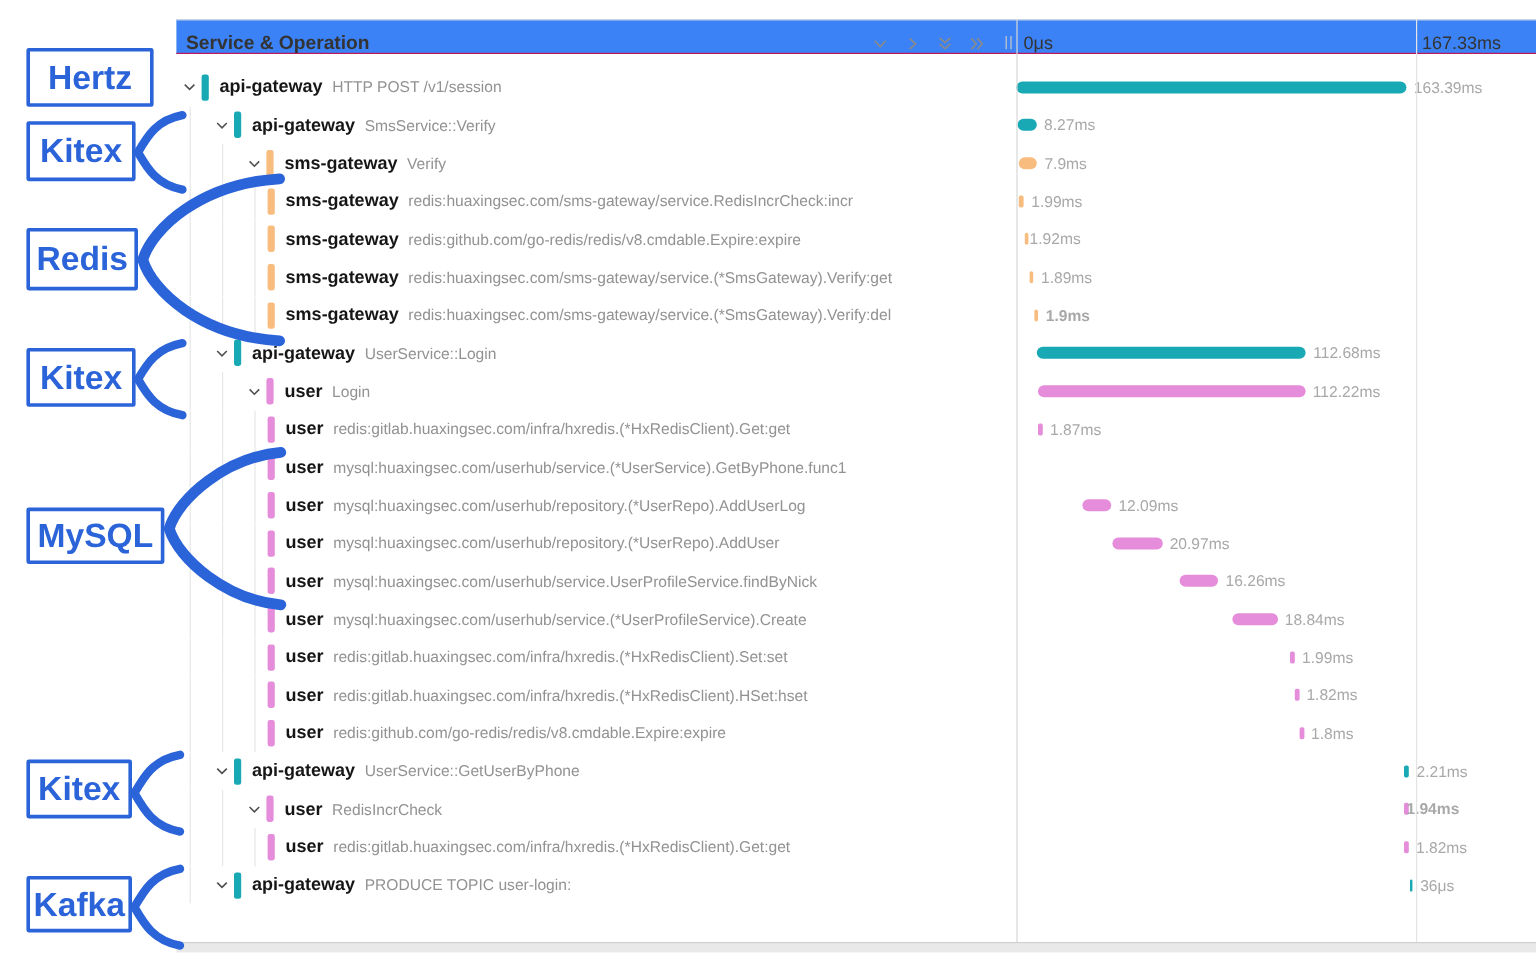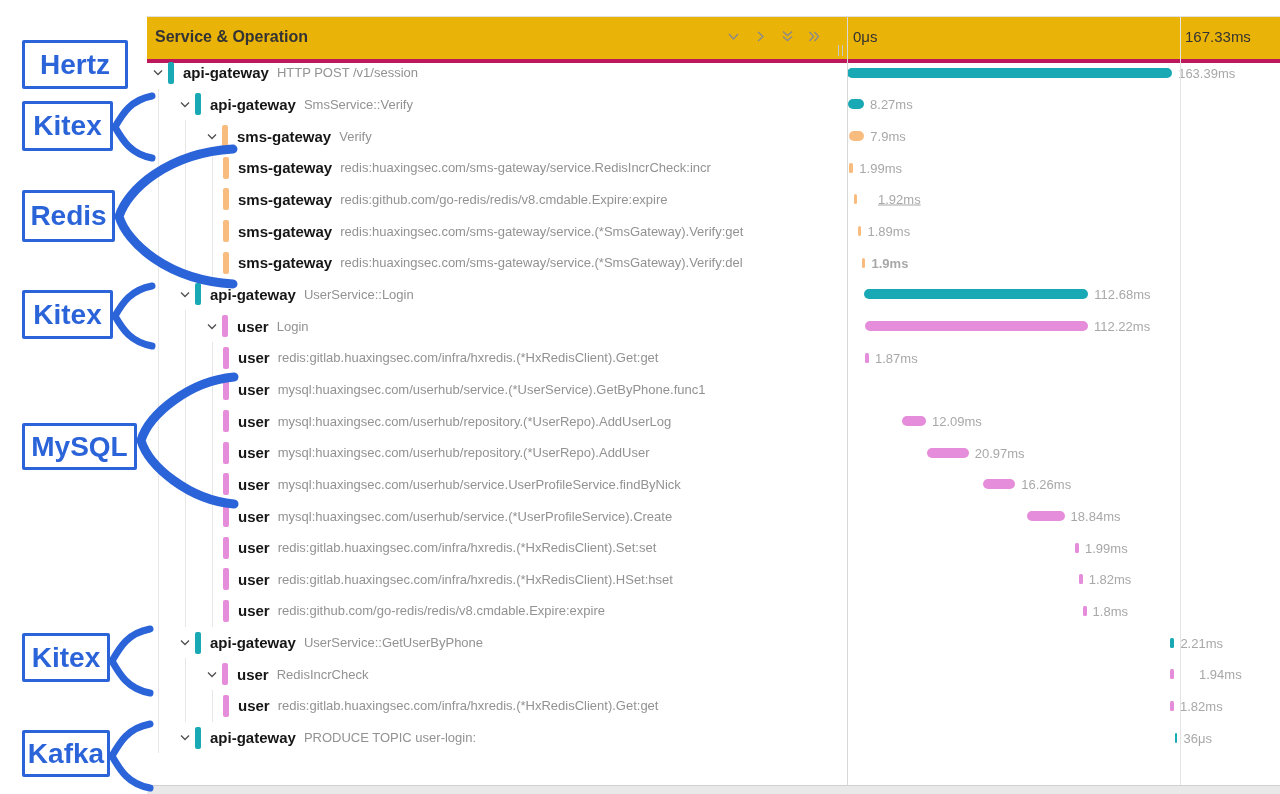--- a/index.html
+++ b/index.html
@@ -1,20 +1,20 @@
 <!DOCTYPE html>
 <html><head>
 <meta charset="utf-8">
 <style>
   html,body{margin:0;padding:0;background:#fff;}
   .canvas{position:relative;width:1280px;height:794px;overflow:hidden;background:#fff;
           font-family:"Liberation Sans","DejaVu Sans",sans-serif;}
   .panel{position:absolute;left:147px;top:16px;width:1133px;height:778px;background:#fff;}
-  .panel-header{position:absolute;left:0;top:0;width:100%;height:47px;background:#eab308;
-                border-top:1px solid #e0e0e0;border-bottom:4px solid #be185d;box-sizing:border-box;}
+  .panel-header{position:absolute;left:0;top:0;width:100%;height:29px;background:#3b82f6;
+                border-top:1px solid #e0e0e0;border-bottom:1px solid #be185d;box-sizing:border-box;}
   .panel-title{position:absolute;left:8px;top:0;line-height:39px;font-size:16px;font-weight:700;color:#333;}
   .hdr-icons{position:absolute;left:580px;top:0;height:39px;display:flex;align-items:center;gap:14px;}
   .hdr-icon{display:flex;align-items:center;justify-content:center;width:13px;height:13px;cursor:pointer;}
   .resize-handle{position:absolute;left:691px;bottom:3px;width:5px;height:11px;
                  border-left:1.5px solid #c9c9c9;border-right:1.5px solid #c9c9c9;box-sizing:border-box;}
   .tl-start{position:absolute;left:706px;top:0;line-height:39px;font-size:15px;color:#333;}
   .tl-end{position:absolute;left:1038px;top:0;line-height:39px;font-size:15px;color:#333;}
   .col-divider{position:absolute;left:700px;top:0;bottom:9px;width:1px;background:#d8d8d8;}
   .ruler-line{position:absolute;left:1033px;top:0;bottom:9px;width:1px;background:#e4e4e4;}
   .rows{position:absolute;left:0;top:41px;width:100%;}
@@ -143,21 +143,21 @@
           <div class="name-cell" style="padding-left: 76px;">
             <div class="guide" style="left: 11px;"></div>
             <div class="guide" style="left: 38px;"></div>
             <div class="guide" style="left: 65px;"></div>
             <span class="cbar" style="background: rgb(249, 188, 127);"></span>
             <span class="svc">sms-gateway</span>
             <span class="op">redis:github.com/go-redis/redis/v8.cmdable.Expire:expire</span>
           </div>
           <div class="tl-cell">
             <div class="bar" style="left: 6.56726px; width: 3.82095px; background: rgb(249, 188, 127); border-radius: 1.5px;"></div>
-            <span class="durlabel" style="left: 31px; text-decoration: underline;">1.92ms</span>
+            <span class="durlabel" style="left: 11px;">1.92ms</span>
           </div>
         </div>
         <div class="row">
           <div class="name-cell" style="padding-left: 76px;">
             <div class="guide" style="left: 11px;"></div>
             <div class="guide" style="left: 38px;"></div>
             <div class="guide" style="left: 65px;"></div>
             <span class="cbar" style="background: rgb(249, 188, 127);"></span>
             <span class="svc">sms-gateway</span>
             <span class="op">redis:huaxingsec.com/sms-gateway/service.(*SmsGateway).Verify:get</span>
@@ -363,21 +363,21 @@
               <svg width="10" height="7" viewBox="0 0 10 7">
                 <polyline points="1,1.5 5,5.5 9,1.5" fill="none" stroke="#4f4f4f" stroke-width="1.3"></polyline>
               </svg>
             </span>
             <span class="cbar" style="background: rgb(229, 140, 218);"></span>
             <span class="svc">user</span>
             <span class="op">RedisIncrCheck</span>
           </div>
           <div class="tl-cell">
             <div class="bar" style="left: 323.189px; width: 3.86075px; background: rgb(229, 140, 218); border-radius: 1.5px;"></div>
-            <span class="durlabel" style="left: 352px;">1.94ms</span>
+            <span class="durlabel" style="left: 325px; font-weight: bold;">1.94ms</span>
           </div>
         </div>
         <div class="row">
           <div class="name-cell" style="padding-left: 76px;">
             <div class="guide" style="left: 11px;"></div>
             <div class="guide" style="left: 38px;"></div>
             <div class="guide" style="left: 65px;"></div>
             <span class="cbar" style="background: rgb(229, 140, 218);"></span>
             <span class="svc">user</span>
             <span class="op">redis:gitlab.huaxingsec.com/infra/hxredis.(*HxRedisClient).Get:get</span>

